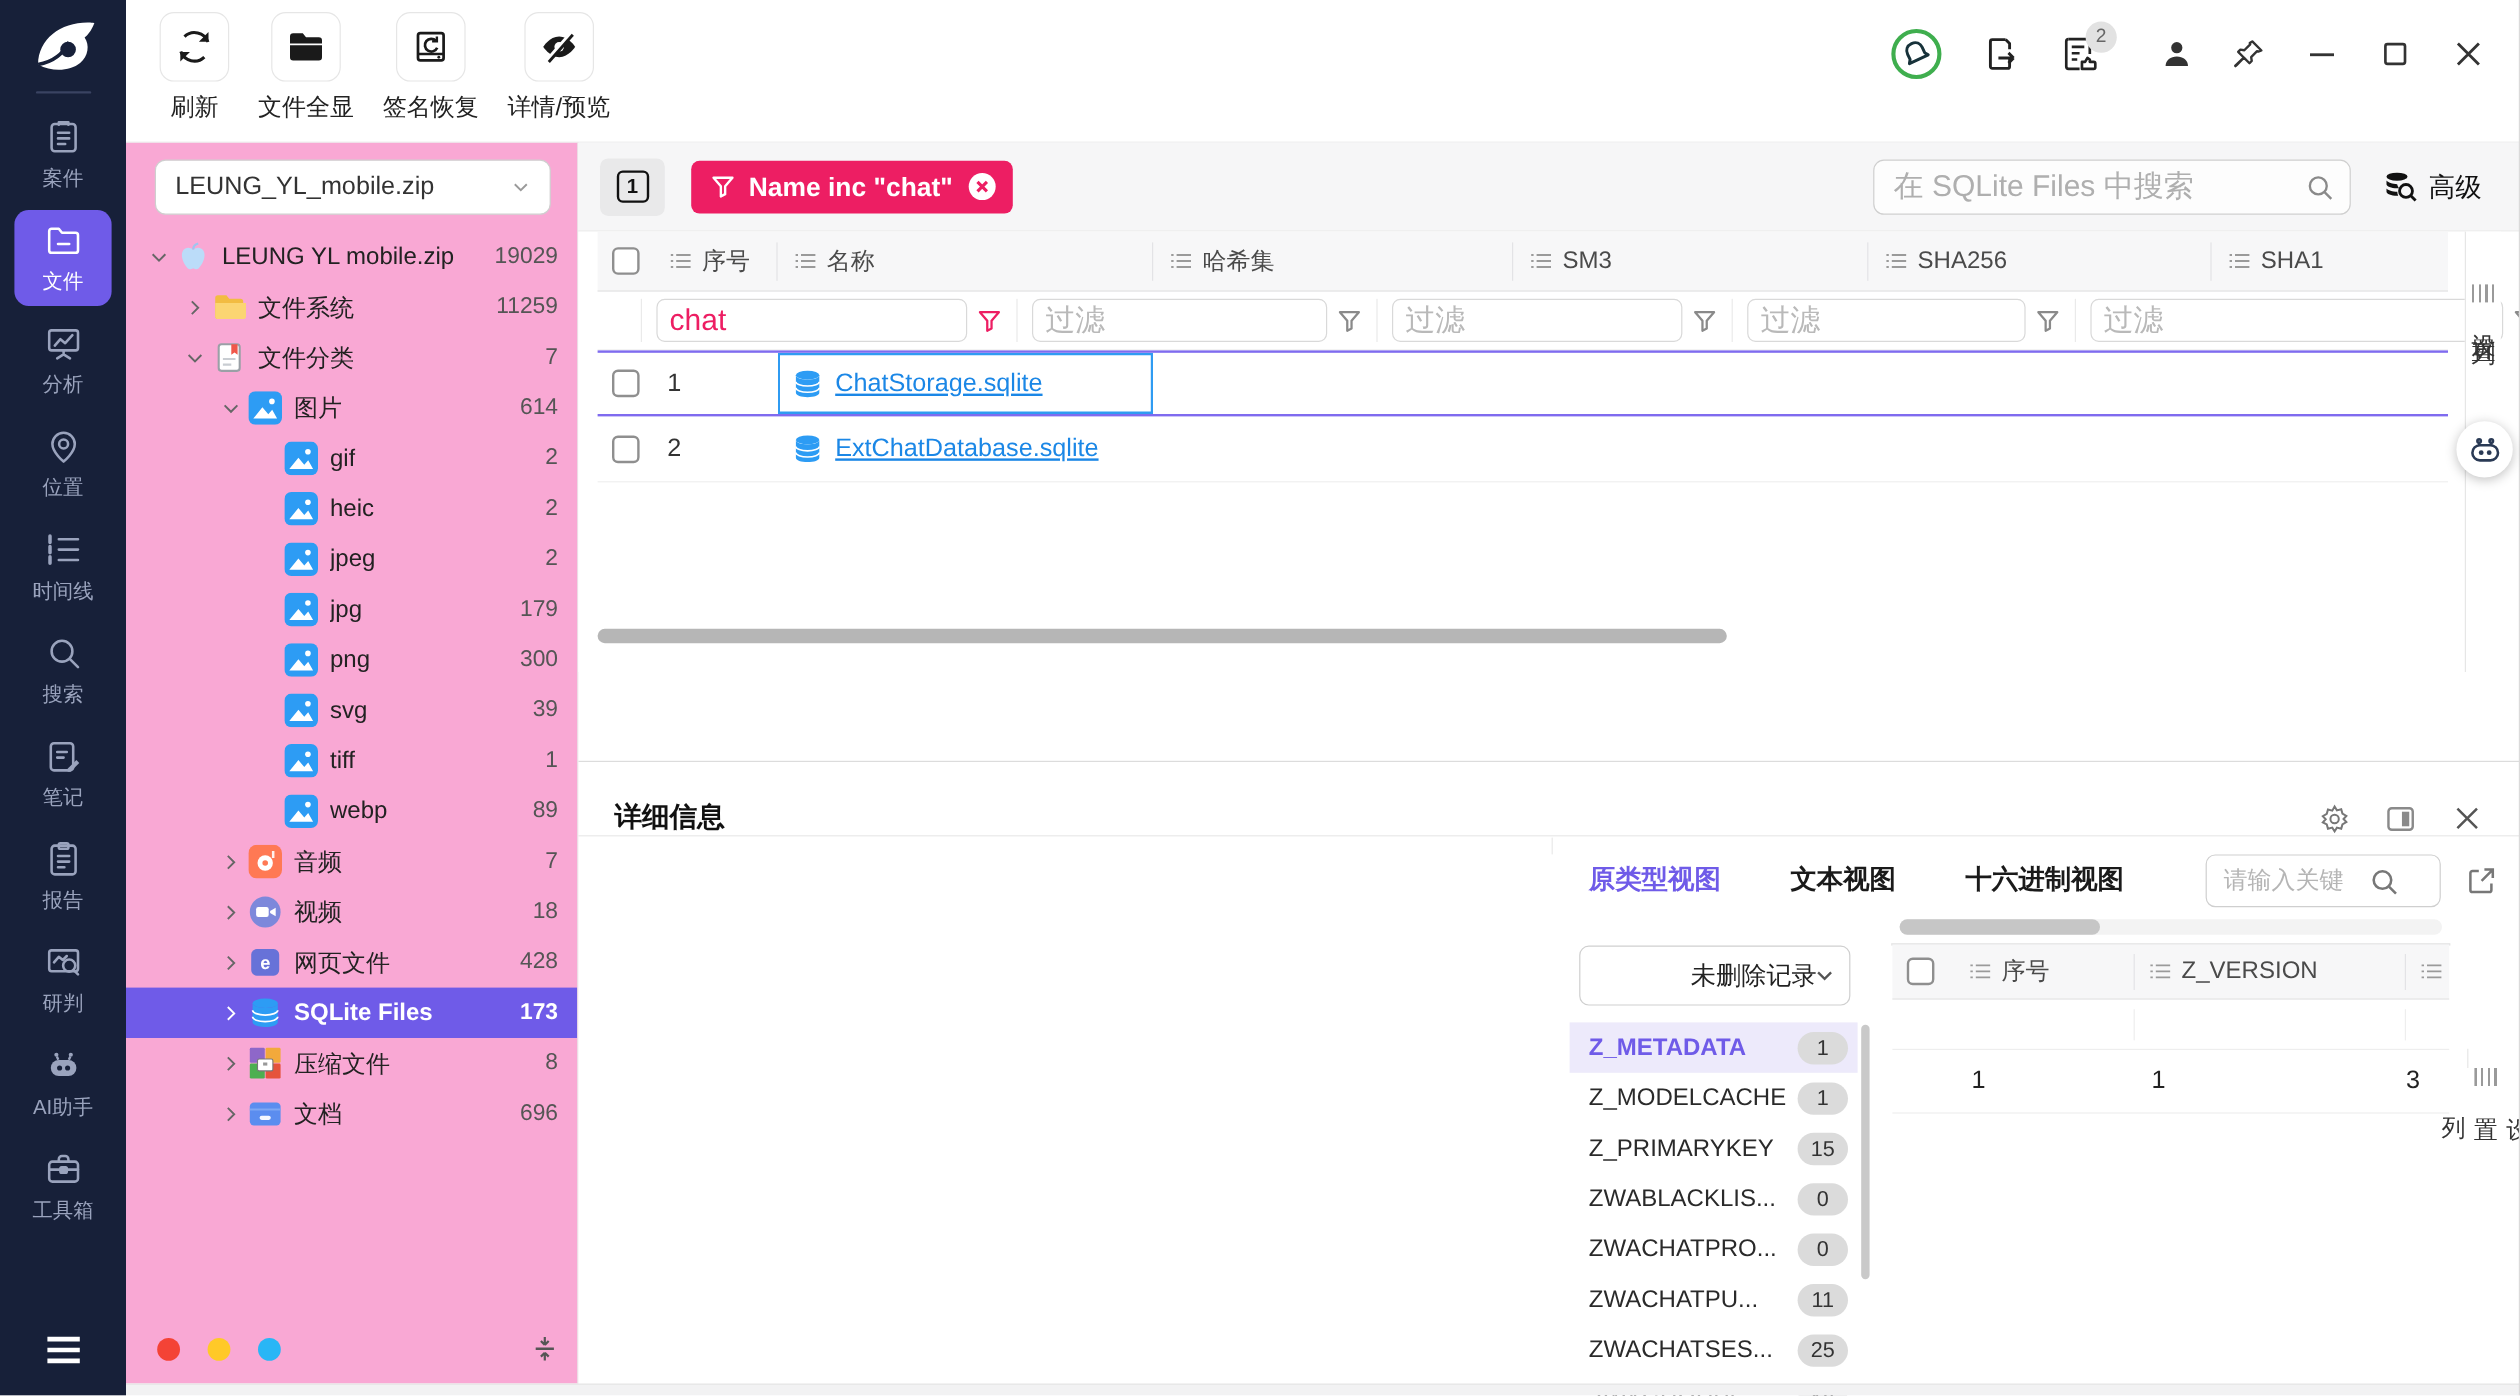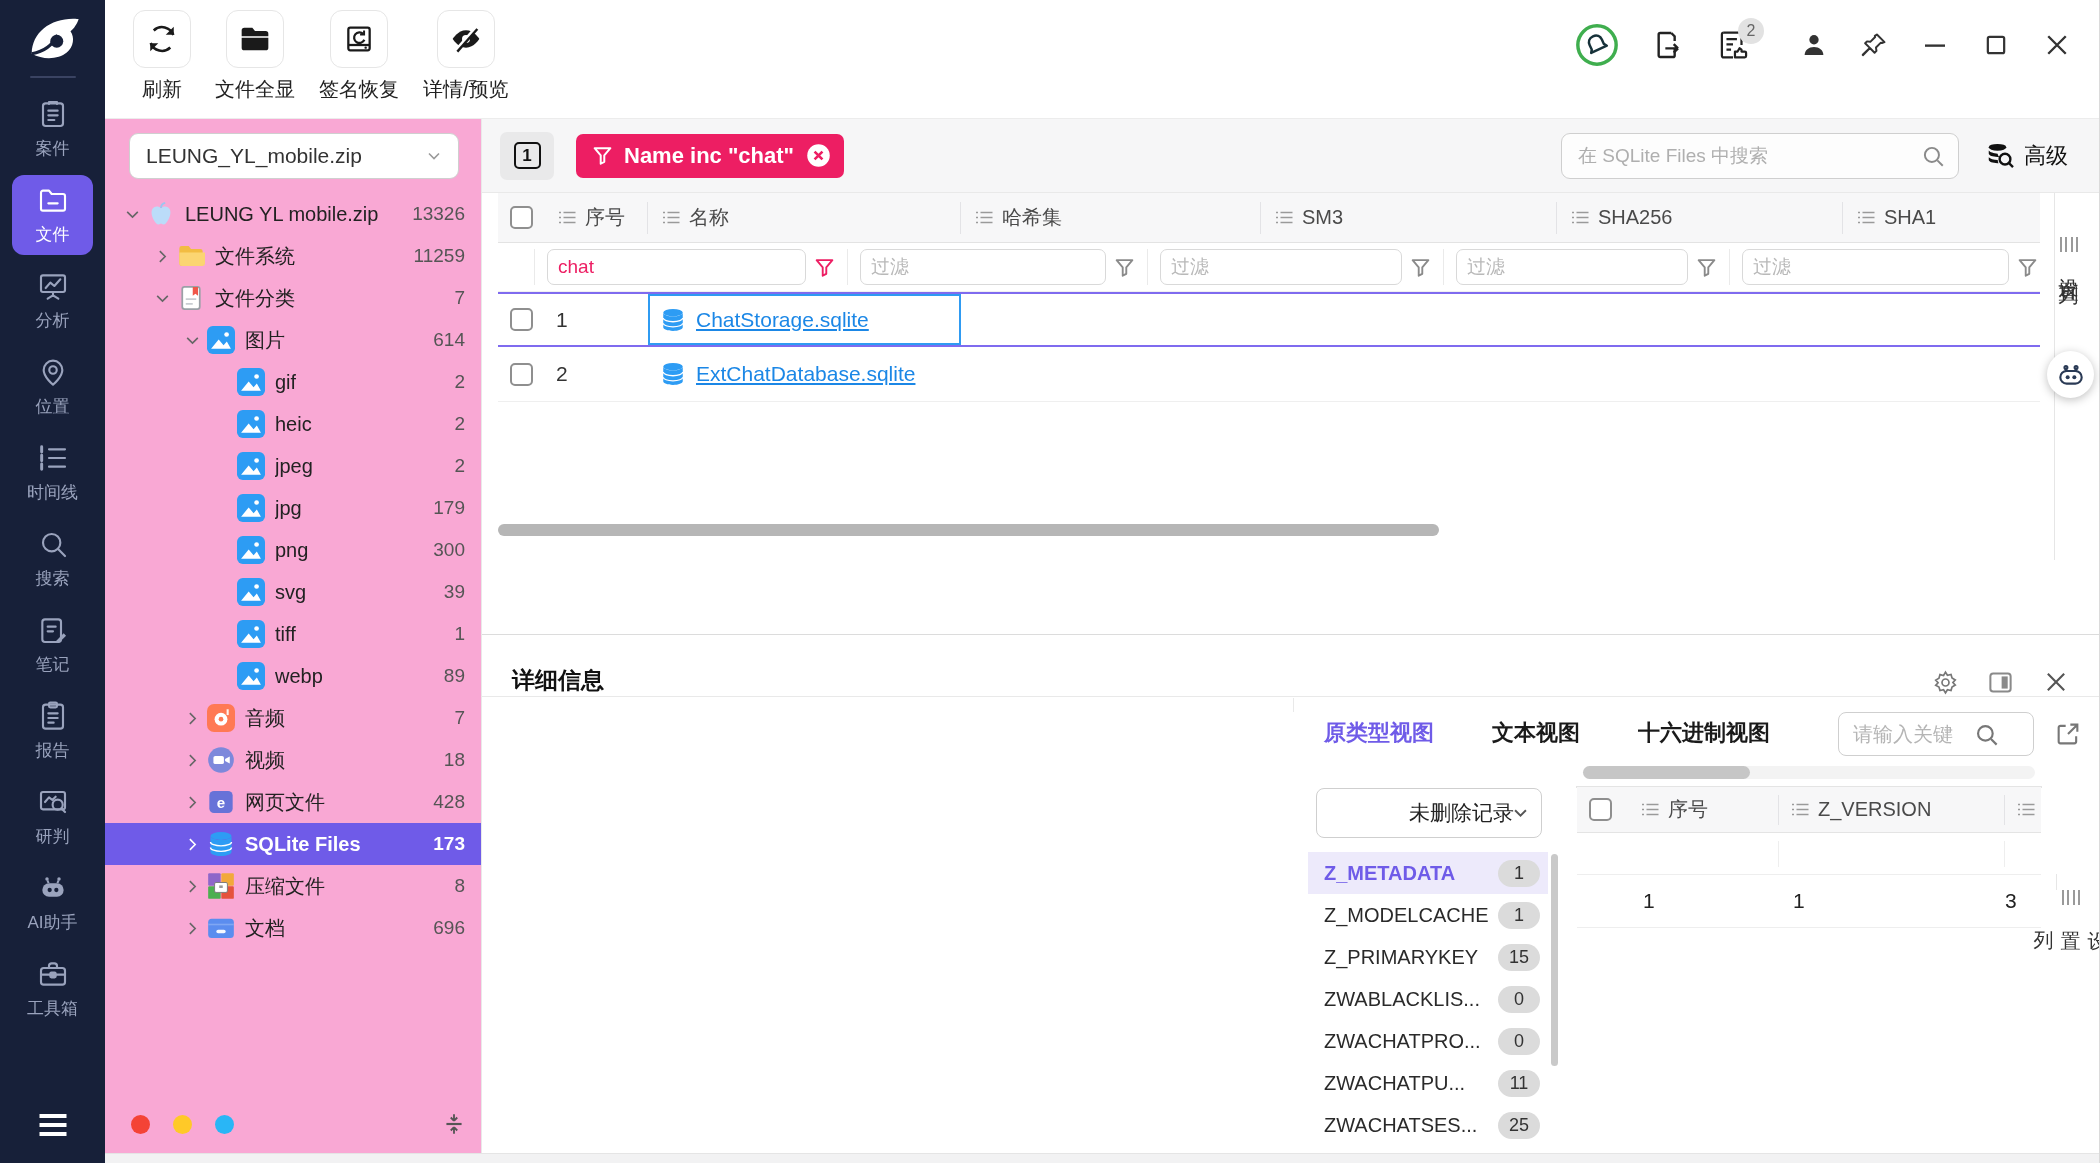--- a/index.html
+++ b/index.html
@@ -46,36 +46,36 @@
   .dot { width:19px; height:19px; border-radius:50%; margin-right:23px; }
   #tree-fit { margin-left:auto; color:#555; cursor:pointer; }
 
   
   #main { position:absolute; left:482px; top:119px; right:0; bottom:10px; background:#fff; }
   #top-strip { height:74px; background:#F6F6F7; border-bottom:1px solid #E9E9E9; display:flex; align-items:center; padding:0 18px; }
   #tab-btn { width:54px; height:48px; background:#E9E9EA; border-radius:7px; display:flex; align-items:center; justify-content:center; cursor:pointer; }
   #tab-btn .kbd { width:27px; height:27px; border:2.4px solid #111; border-radius:5px; font-size:17px; font-weight:bold; color:#111; display:flex; align-items:center; justify-content:center; }
   #chip { margin-left:22px; height:44px; background:#ED1E63; border-radius:7px; color:#fff; display:flex; align-items:center; gap:11px; padding:0 12px 0 16px; font-size:22px; font-weight:bold; cursor:pointer; }
   #search-box { margin-left:auto; width:398px; height:46px; border:1px solid #CFCFCF; border-radius:9px; background:#FDFDFD; display:flex; align-items:center; padding:0 12px 0 16px; }
-  #search-box input { border:none; outline:none; background:transparent; flex:1; font-size:19px; color:#b91c1c; font-family:inherit; }
+  #search-box input { border:none; outline:none; background:transparent; flex:1; font-size:25px; color:#b91c1c; font-family:inherit; }
   #search-box input::placeholder { color:#AFAFAF; }
   #advanced { display:flex; align-items:center; gap:9px; margin-left:26px; margin-right:14px; font-size:22px; color:#111; cursor:pointer; white-space:nowrap; }
 
   
   #table-wrap { position:relative; height:367px; background:#fff; }
   #ft { margin-left:16px; margin-right:60px; }
   .ft-head { height:50px; background:#F7F7F8; border-bottom:1px solid #E3E3E3; display:flex; align-items:center; }
   .hcell { height:32px; display:flex; align-items:center; gap:9px; padding:0 14px; border-right:1px solid #E3E3E6; font-size:20px; color:#4A4A4A; cursor:pointer; white-space:nowrap; }
   .hcell:last-child { border-right:none; }
   .cb { width:23px; height:23px; border:2px solid #8F8F8F; border-radius:5px; background:#fff; flex:none; cursor:pointer; }
   .cbcell { width:46px; display:flex; justify-content:flex-start; padding-left:12px; }
   .ft-filter { height:49px; display:flex; align-items:center; border-bottom:1px solid #F0F0F0; }
   .fcell { height:36px; display:flex; align-items:center; border-right:1px solid #EAEAEA; padding:0 12px; gap:8px; }
   .fcell:last-child { border-right:none; }
-  .fcell input { flex:1; min-width:0; height:36px; border:1px solid #D9D9D9; border-radius:7px; padding:0 10px; font-size:19px; color:#444; outline:none; font-family:inherit; }
+  .fcell input { flex:1; min-width:0; height:36px; border:1px solid #D9D9D9; border-radius:7px; padding:0 10px; font-size:25px; color:#444; outline:none; font-family:inherit; }
   .fcell input::placeholder { color:#B9B9B9; }
   .fcell input.pink { color:#ED1E63; }
   .funnel { color:#8A8A8A; cursor:pointer; flex:none; }
   .funnel.pink { color:#ED1E63; }
   .ft-row { height:55px; display:flex; align-items:center; border-bottom:1px solid #EFEFEF; cursor:pointer; }
   .ft-row.sel { border-top:2px solid #7F6BEF; border-bottom:2px solid #7F6BEF; }
   .rcell { height:100%; display:flex; align-items:center; padding:0 12px; font-size:21px; color:#333; }
   .namecell { gap:10px; }
   .namecell.focus { box-shadow:inset 0 0 0 2px #2F9BF2; }
   .flink { color:#1B87E6; text-decoration:underline; cursor:pointer; white-space:nowrap; }
@@ -416,21 +416,21 @@
               <path d="M3 5.5l5 5 5-5" fill="none" stroke="currentColor" stroke-width="1.5"></path>
             </svg>
           </span>
           <span class="node-ic ic">
             <svg viewBox="0 0 24 24" width="28" height="28">
               <path fill="#BBDCF9" d="M12 7.2c2-2.4 6.2-2.2 7.6 1 1.5 3.3-.6 9-3.6 11.9-1.2 1.1-2 1.1-4 0-2 1.1-2.8 1.1-4 0C5 17.2 2.9 11.5 4.4 8.2 5.8 5 10 4.8 12 7.2z"></path>
               <path d="M12 6.8c0-2.2 1.6-3.8 3.6-4.3" stroke="#9CC6F0" stroke-width="1.6" fill="none"></path>
             </svg>
           </span>
           <span class="t-label">LEUNG YL mobile.zip</span>
-          <span class="t-count">13326</span>
+          <span class="t-count">19029</span>
         </div>
         <div class="tree-row" style="padding-left: 44px;">
           <span class="chev">
             <svg viewBox="0 0 16 16" width="17" height="17">
               <path d="M5.5 3l5 5-5 5" fill="none" stroke="currentColor" stroke-width="1.5"></path>
             </svg>
           </span>
           <span class="node-ic ic">
             <svg viewBox="0 0 24 24" width="28" height="28">
               <path fill="#F2BC42" d="M2 5.5a2 2 0 012-2h6l2 2.5h8a2 2 0 012 2v10.5a2 2 0 01-2 2H4a2 2 0 01-2-2z"></path>

